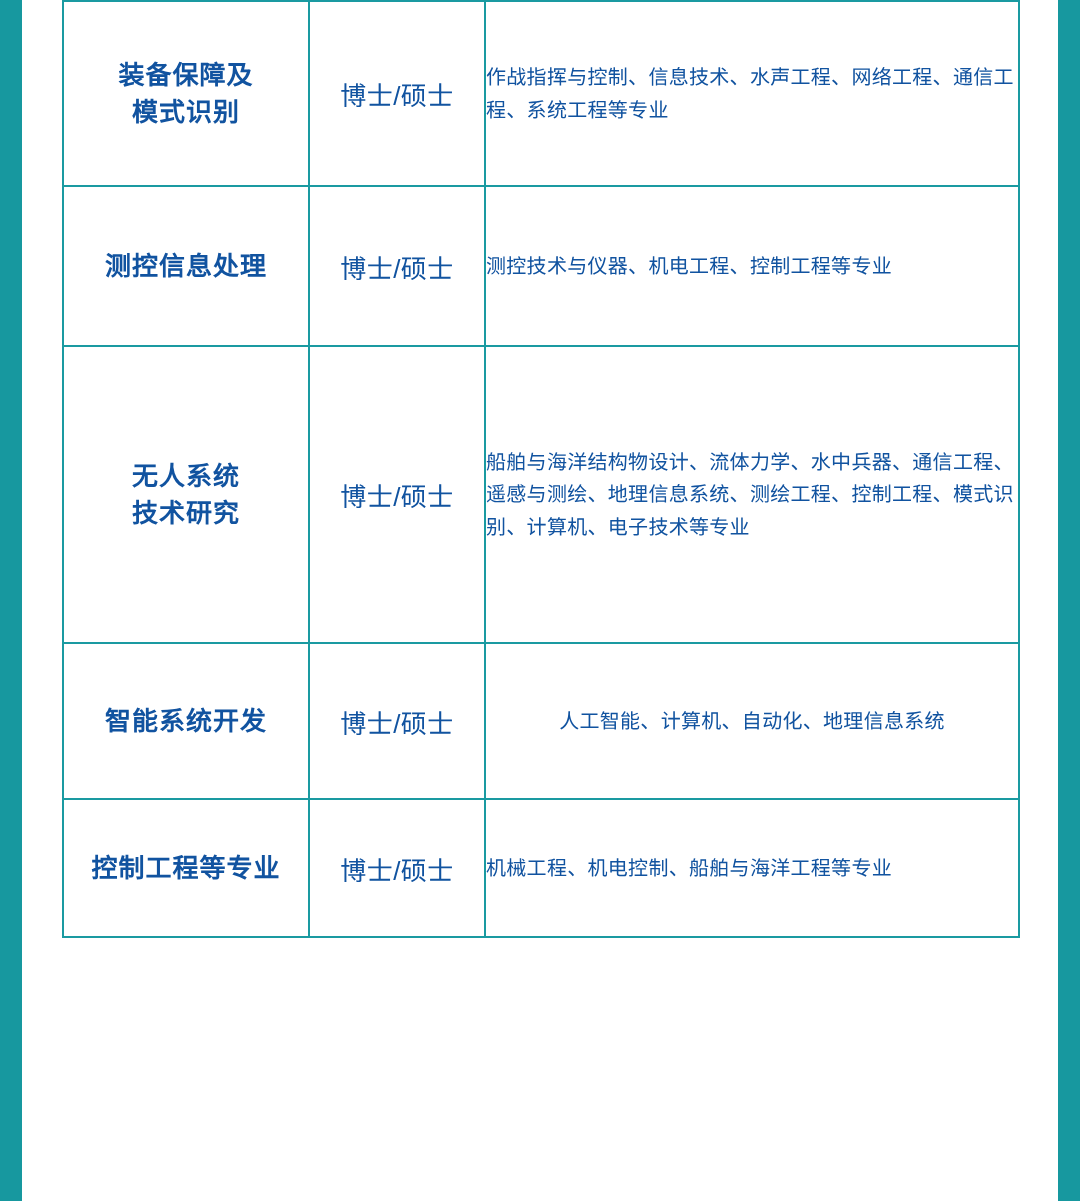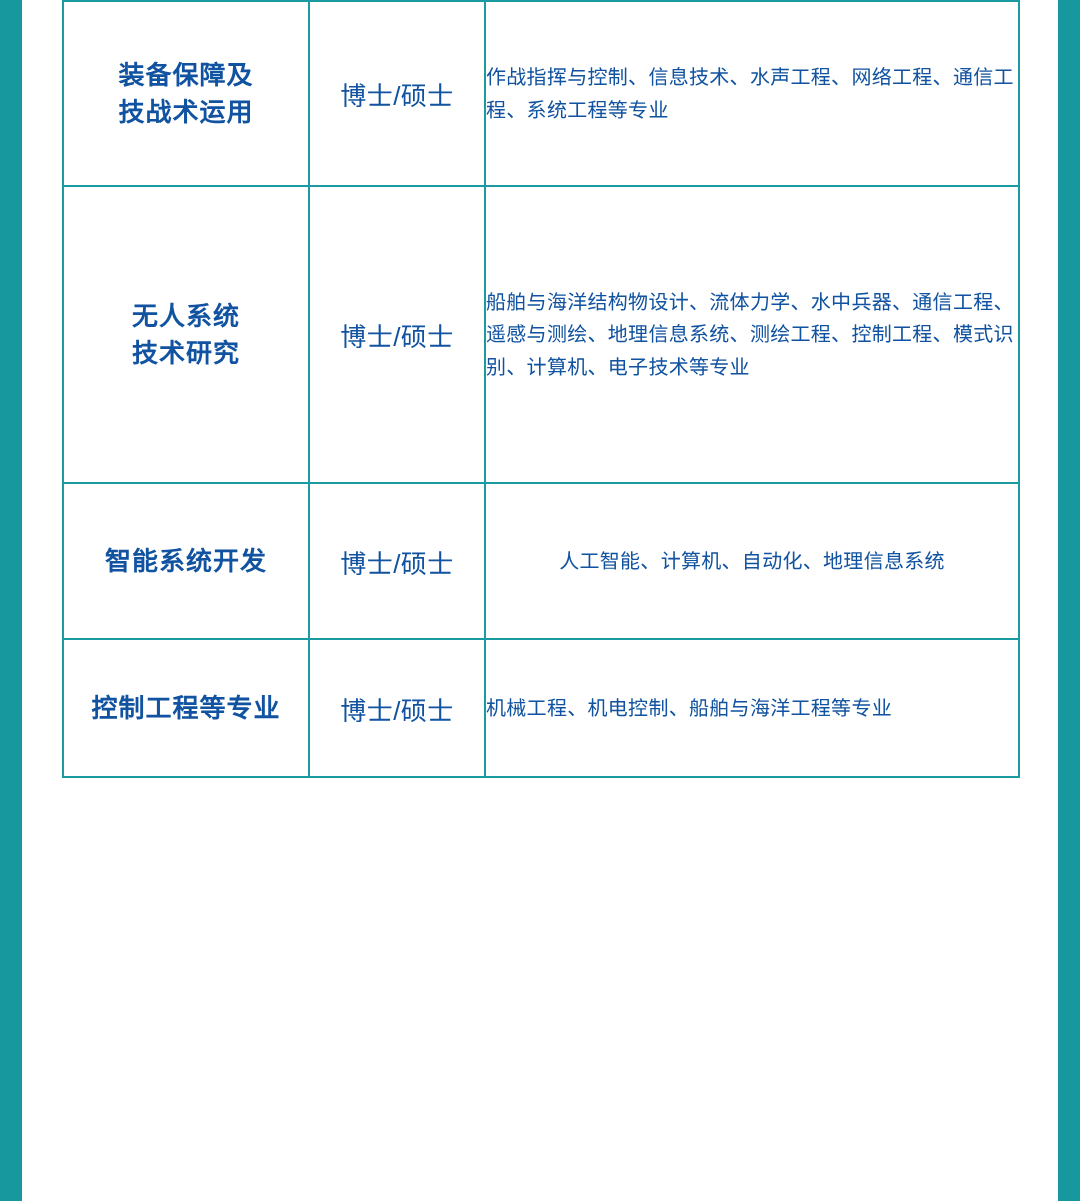--- a/index.html
+++ b/index.html
@@ -117,26 +117,33 @@
     <table class="major-table">
       <colgroup>
         <col class="c-dept">
         <col class="c-deg">
         <col class="c-maj">
       </colgroup>
       <tbody>
         <tr class="r0">
           <td class="dept-cell">
             <span class="line">装备保障及</span>
-            <span class="line">技战术运用</span>
+            <span class="line">模式识别</span>
           </td>
           <td class="deg-cell">博士/硕士</td>
           <td class="maj-cell">作战指挥与控制、信息技术、水声工程、网络工程、通信工程、系统工程等专业</td>
         </tr>
 
+        <tr class="r1">
+          <td class="dept-cell">
+            <span class="line">测控信息处理</span>
+          </td>
+          <td class="deg-cell">博士/硕士</td>
+          <td class="maj-cell">测控技术与仪器、机电工程、控制工程等专业</td>
+        </tr>
 
         <tr class="r2">
           <td class="dept-cell">
             <span class="line">无人系统</span>
             <span class="line">技术研究</span>
           </td>
           <td class="deg-cell">博士/硕士</td>
           <td class="maj-cell">船舶与海洋结构物设计、流体力学、水中兵器、通信工程、遥感与测绘、地理信息系统、测绘工程、控制工程、模式识别、计算机、电子技术等专业</td>
         </tr>
 

